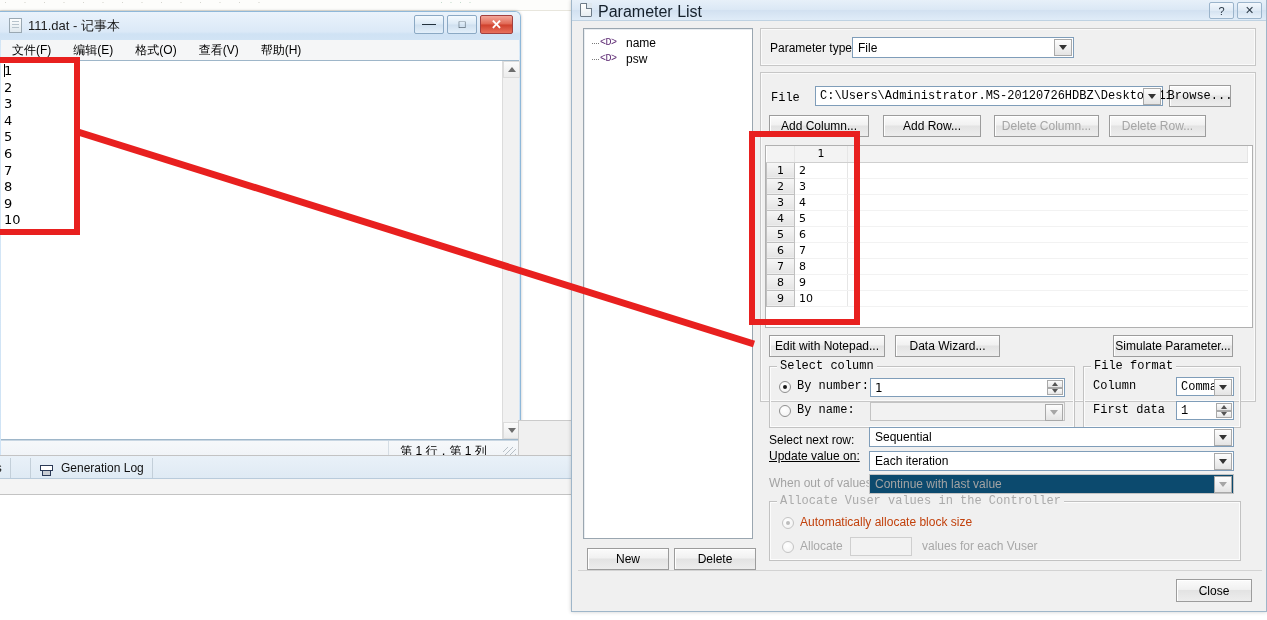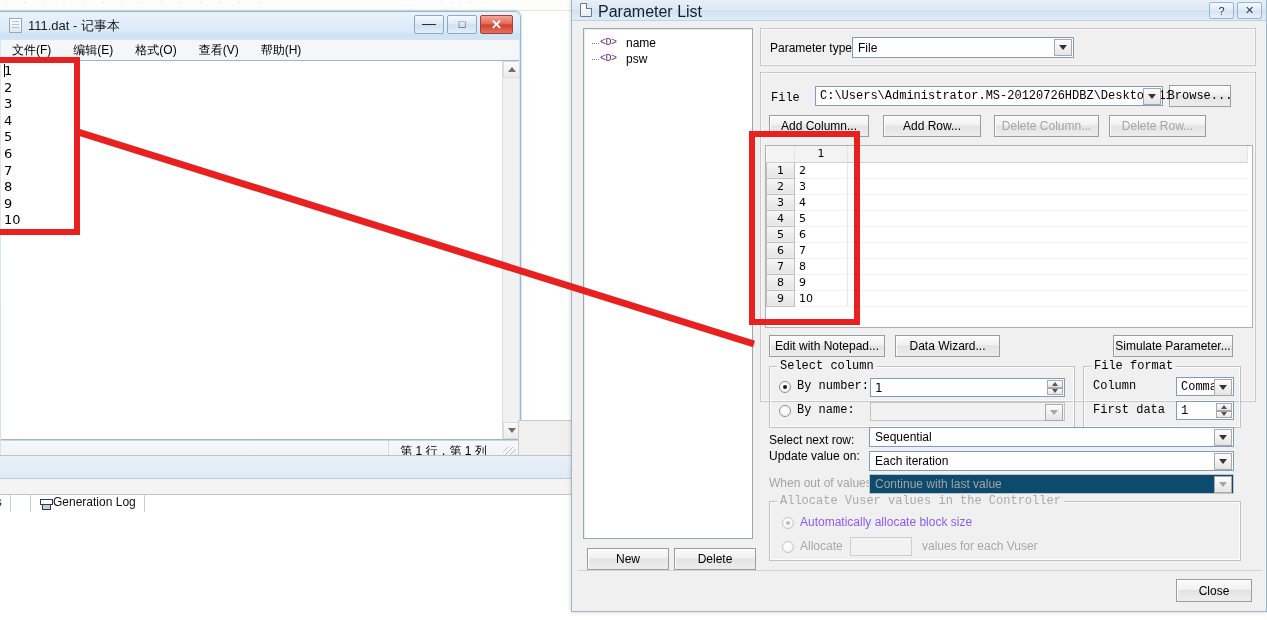--- a/index.html
+++ b/index.html
@@ -139,23 +139,23 @@
     border:1px solid #c3c3c3;
     border-left:none;
   }
   #bg-tabstrip{
     position:absolute; left:0; top:0; width:573px; height:23px;
     background:linear-gradient(to bottom,#e9f1f8,#dfeaf4);
     border-bottom:1px solid #b9cbdb;
   }
   #bg-tabstrip .tab{
     position:absolute; top:2px; height:20px;
-    display:flex; align-items:center; gap:1px;
+    display:flex; align-items:center; gap:9px;
     padding:0 8px; font-size:12px; color:#111;
-    border-left:1px solid #c3cfd9; border-right:1px solid #c3cfd9;margin-top:34px;
+    border-left:1px solid #c3cfd9; border-right:1px solid #c3cfd9;
   }
   #tab-results{ left:-26px; }
   #tab-genlog{ left:30px; }
   #genlog-icon{
     position:relative; width:13px; height:13px;
   }
   #genlog-icon:before{
     content:""; position:absolute; left:1px; top:3px; width:11px; height:4px;
     background:#fff; border:1px solid #2b3a57;
   }
@@ -386,36 +386,36 @@
   #lbl-ff-firstdata{ position:absolute; left:9px; top:36px; font-family:"Liberation Mono",monospace; font-size:12px;}
   #combo-ff-column{
     position:absolute; left:92px; top:10px; width:58px; height:19px;
     background:#fff; border:1px solid #7f9db9;
   }
   #combo-ff-column .val{ position:absolute; left:4px; top:2px; font-size:12px; font-family:"Liberation Mono",monospace;}
   #inp-ff-firstdata{ left:92px; top:34px; width:58px; height:19px; }
   #inp-ff-firstdata .val{ font-family:"Liberation Mono",monospace;}
 
   #lbl-select-next-row{ position:absolute; left:8px; top:360px; font-size:12px; }
-  #lbl-update-value-on{ position:absolute; left:8px; top:376px; font-size:12px; }
+  #lbl-update-value-on{ position:absolute; left:8px; top:376px; font-size:12px;text-decoration:underline; }
   #lbl-when-out-of-values{ position:absolute; left:8px; top:403px; font-size:12px; color:#a3a3a3;}
 
   .wcombo{
     position:absolute; height:20px; background:#fff; border:1px solid #7f9db9;
   }
   .wcombo .val{ position:absolute; left:5px; top:2px; font-size:12px; }
   .wcombo.disabled{ background:#0c4a6e; border-color:#c3c3c3; }
   .wcombo.disabled .val{ color:#a3a3a3; }
   #combo-select-next-row{ left:108px; top:354px; width:365px; }
   #combo-update-value-on{ left:108px; top:378px; width:365px; }
   #combo-when-out-of-values{ left:108px; top:401px; width:365px; }
 
   #pl-allocate-group{ left:8px; top:428px; width:472px; height:60px; }
   #rb-auto-allocate{ left:12px; top:15px; }
-  #lbl-auto-allocate{ position:absolute; left:30px; top:13px; font-size:12px; color:#8b5cf6;}
+  #lbl-auto-allocate{ position:absolute; left:30px; top:13px; font-size:12px; color:#c2410c;}
   #rb-allocate{ left:12px; top:39px; }
   #lbl-allocate{ position:absolute; left:30px; top:37px; font-size:12px; color:#a8a8a8;}
   #inp-allocate{
     position:absolute; left:80px; top:35px; width:62px; height:19px;
     background:#f2f2f2; border:1px solid #cfcfcf;
   }
   #lbl-allocate-suffix{ position:absolute; left:152px; top:37px; font-size:12px; color:#a8a8a8;}
 
   #pl-new-btn{ position:absolute; left:15px; top:548px; width:82px; height:22px; }
   #pl-delete-btn{ position:absolute; left:102px; top:548px; width:82px; height:22px; }

